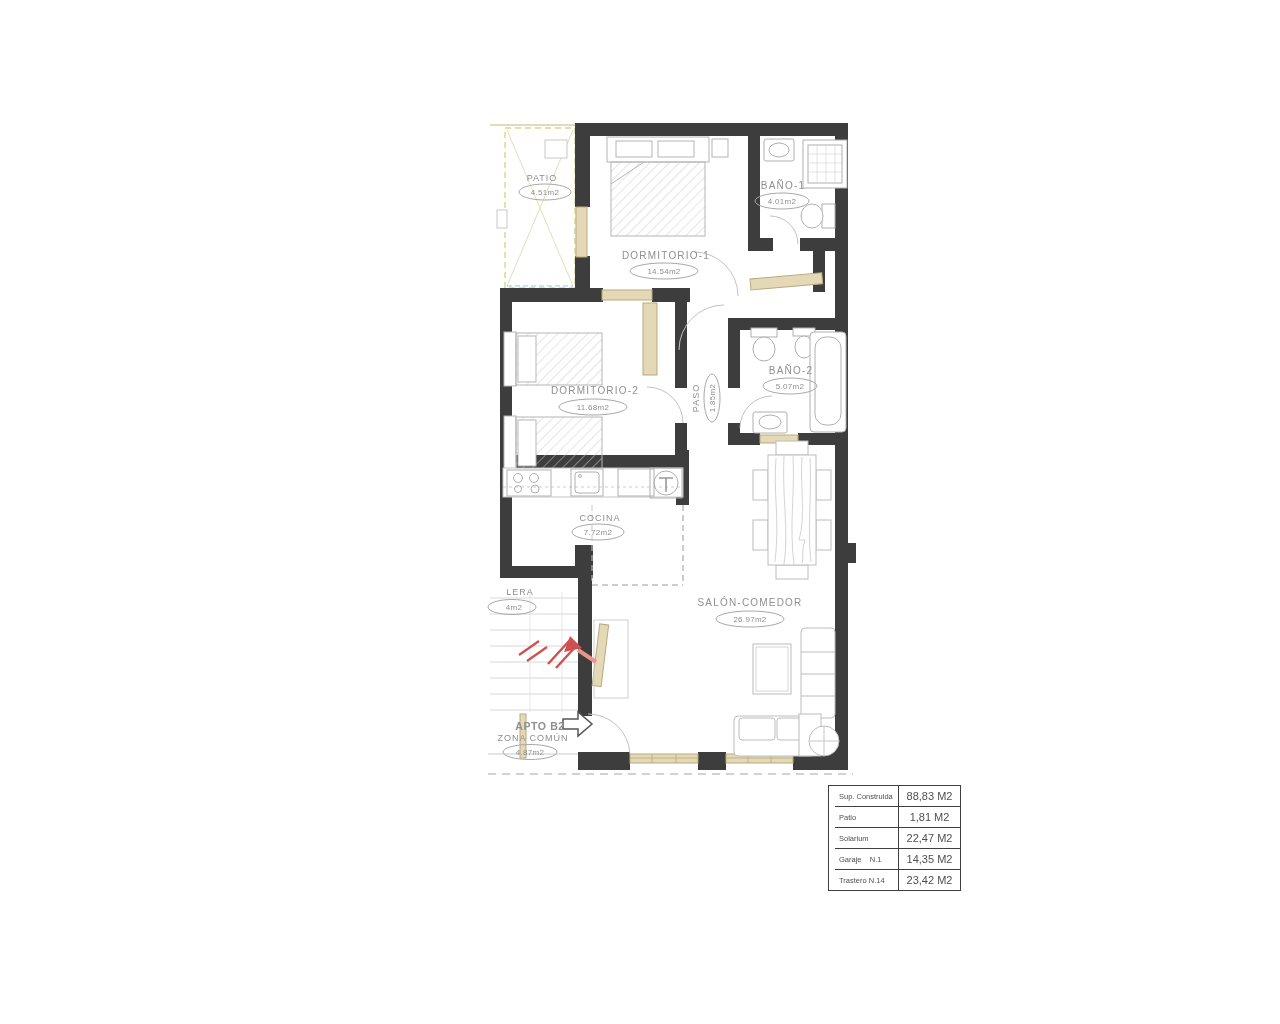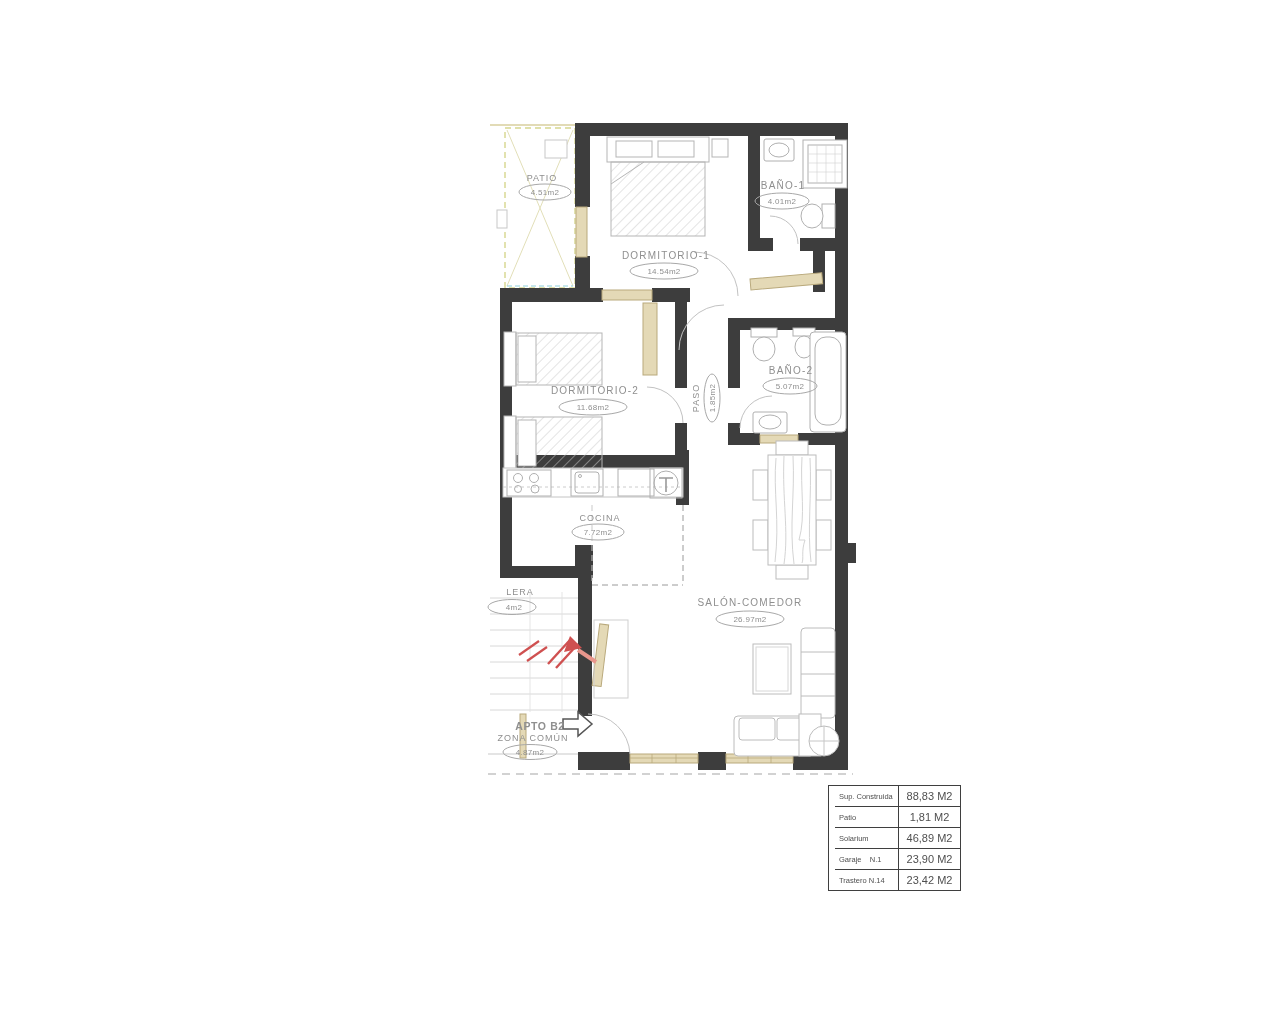--- a/index.html
+++ b/index.html
@@ -314,24 +314,24 @@
   <div class="trow">
     <span class="tlabel">Sup. Construida</span>
     <span class="tvalue">88,83 M2</span>
   </div>
   <div class="trow">
     <span class="tlabel">Patio</span>
     <span class="tvalue">1,81 M2</span>
   </div>
   <div class="trow">
     <span class="tlabel">Solarium</span>
-    <span class="tvalue">46,89 M2</span>
+    <span class="tvalue">22,47 M2</span>
   </div>
   <div class="trow">
     <span class="tlabel">Garaje    N.1</span>
-    <span class="tvalue">23,90 M2</span>
+    <span class="tvalue">14,35 M2</span>
   </div>
   <div class="trow">
     <span class="tlabel">Trastero N.14</span>
     <span class="tvalue">23,42 M2</span>
   </div>
 </div>
 </div>
 
 </body></html>

